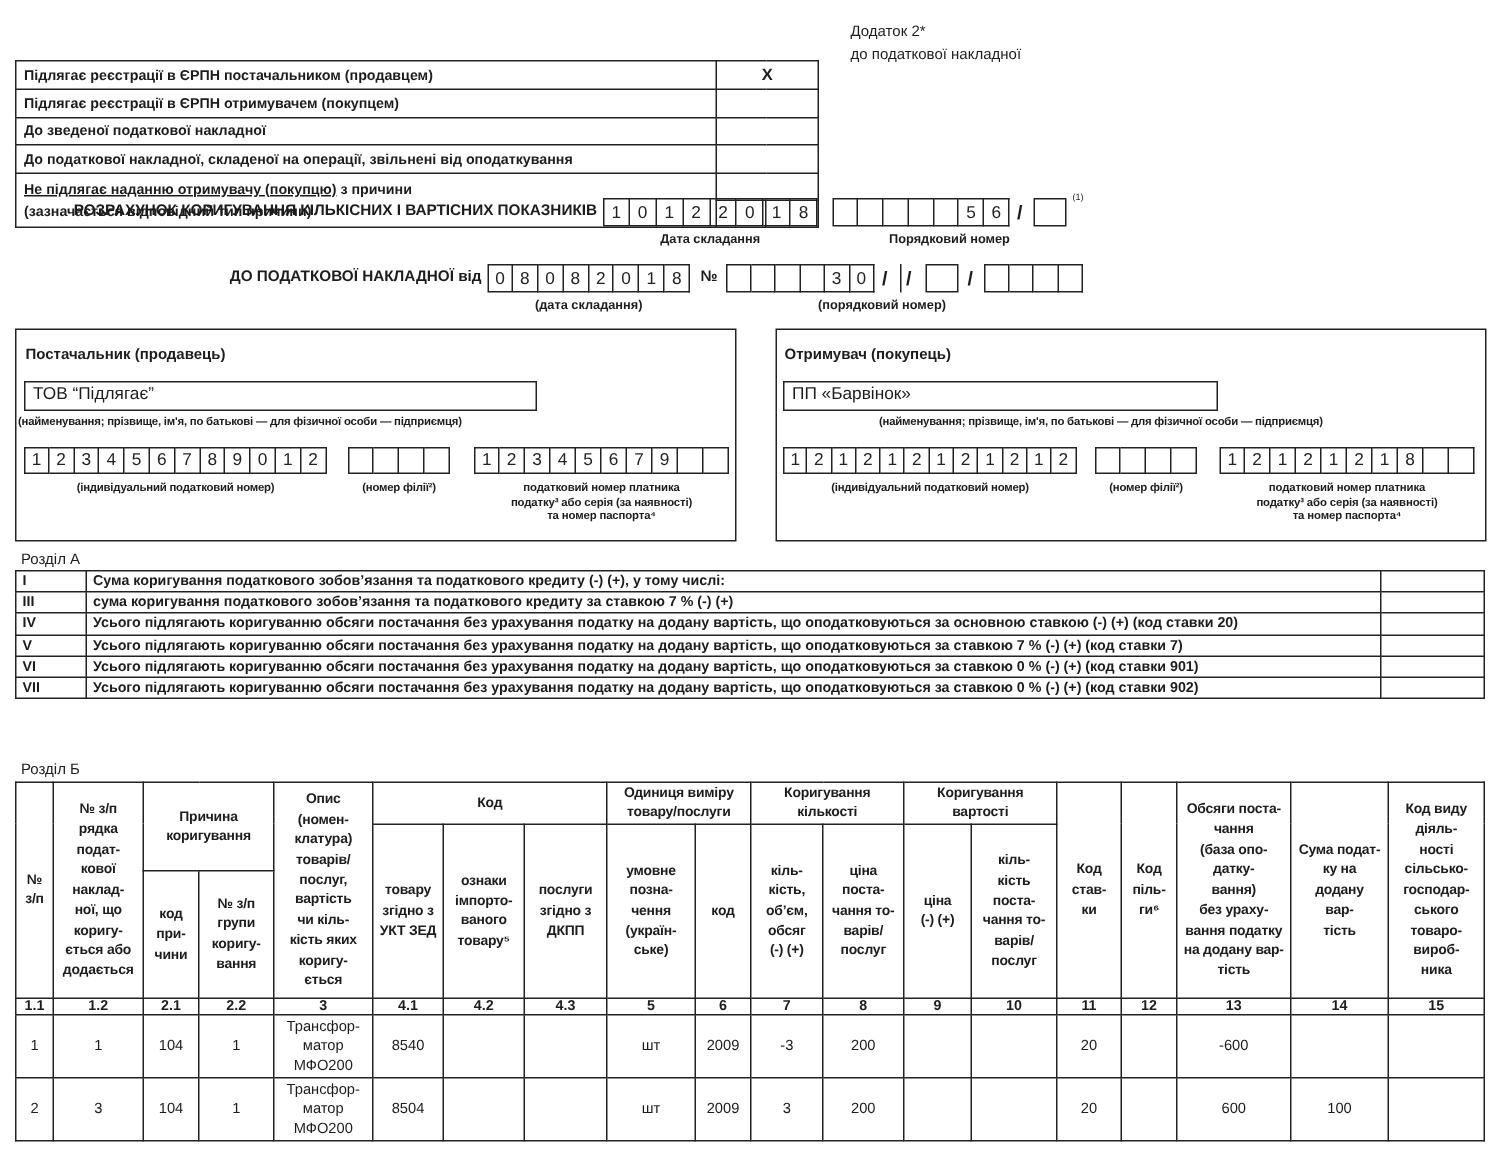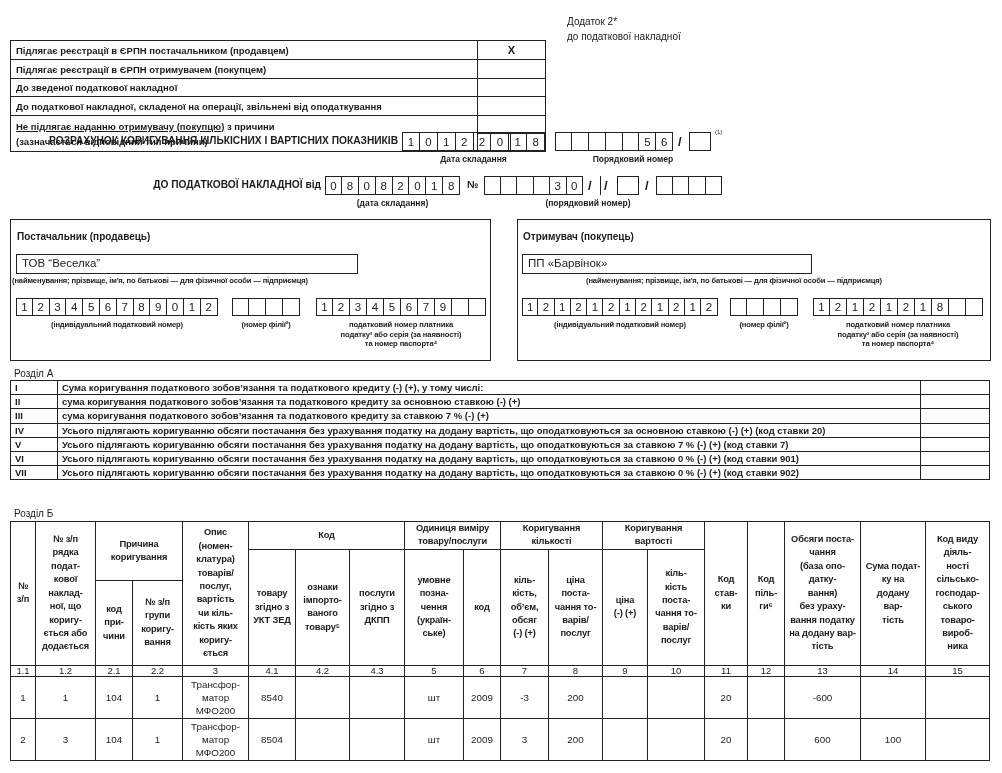--- a/index.html
+++ b/index.html
@@ -38,21 +38,21 @@
   .pcap { font-size:7.6px; font-weight:bold; white-space:nowrap; letter-spacing:-0.15px; }
   .pcap3 { font-size:7.6px; font-weight:bold; text-align:center; line-height:9.5px; white-space:pre-line; letter-spacing:-0.1px; }
 
   
   .seclabel { font-size:10px; }
   .secA td { border:1px solid #222; height:13.2px; font-size:9.5px; font-weight:bold; padding:0 0 0 4px; white-space:nowrap; overflow:hidden; line-height:13px; }
 
   
   .secB td, .secB th { border:1px solid #222; padding:0 1px; text-align:center; vertical-align:middle; overflow:hidden; }
   .secB th { font-size:9.3px; font-weight:bold; line-height:13.4px; white-space:pre-line; letter-spacing:-0.15px; }
-  .secB .nums td { font-size:9.5px; font-weight:normal; height:10px; line-height:10px; }
+  .secB .nums td { font-size:9.5px; font-weight:bold; height:10px; line-height:10px; }
   .secB .data td { font-size:9.8px; height:41px; line-height:13px; white-space:pre-line; }
 </style>
 </head>
 <body>
 
 <table class="reg abs" style="left:10px; top:12px; width:535px;margin-top:28px;">
   <colgroup>
       <col style="width:467px">
       <col style="width:33px">
       <col style="width:35px">
@@ -152,21 +152,21 @@
 <div class="boxes" style="left:656px; top:176px; --w:16.5px;">
     <span class="cell"></span>
     <span class="cell"></span>
     <span class="cell"></span>
     <span class="cell"></span>
   </div>
 <div class="abs caption" style="left:484px; width:208px; top:198px;">(порядковий номер)</div>
 
 <div class="abs party" style="left:10px; top:219px; width:481px; height:142px;"></div>
 <div class="abs party-title" style="left:17px; top:231px;">Постачальник (продавець)</div>
-<div class="abs namebox" style="left:16px; top:254px; width:342px;">ТОВ “Веселка”</div>
+<div class="abs namebox" style="left:16px; top:254px; width:342px;">ТОВ “Підлягає”</div>
 <div class="abs pcap" style="left:12px; top:276px;">(найменування; прізвище, ім'я, по батькові — для фізичної особи — підприємця)</div>
 <div class="boxes" style="left:16px; top:298px; height:18px; --w:16.8px;">
     <span class="cell">1</span>
     <span class="cell">2</span>
     <span class="cell">3</span>
     <span class="cell">4</span>
     <span class="cell">5</span>
     <span class="cell">6</span>
     <span class="cell">7</span>
     <span class="cell">8</span>
@@ -245,25 +245,20 @@
 <table class="abs secA" style="left:10px; top:380px; width:979px;">
   <colgroup>
       <col style="width:47px">
       <col style="width:863px">
       <col style="width:69px">
     </colgroup>
   <tbody id="secA-body">
       <tr>
         <td>I</td>
         <td>Сума коригування податкового зобов’язання та податкового кредиту (-) (+), у тому числі:</td>
-        <td></td>
-      </tr>
-      <tr>
-        <td>II</td>
-        <td>сума коригування податкового зобов’язання та податкового кредиту за основною ставкою (-) (+)</td>
         <td></td>
       </tr>
       <tr>
         <td>III</td>
         <td>сума коригування податкового зобов’язання та податкового кредиту за ставкою 7 % (-) (+)</td>
         <td></td>
       </tr>
       <tr>
         <td>IV</td>
         <td>Усього підлягають коригуванню обсяги постачання без урахування податку на додану вартість, що оподатковуються за основною ставкою (-) (+) (код ставки 20)</td>

